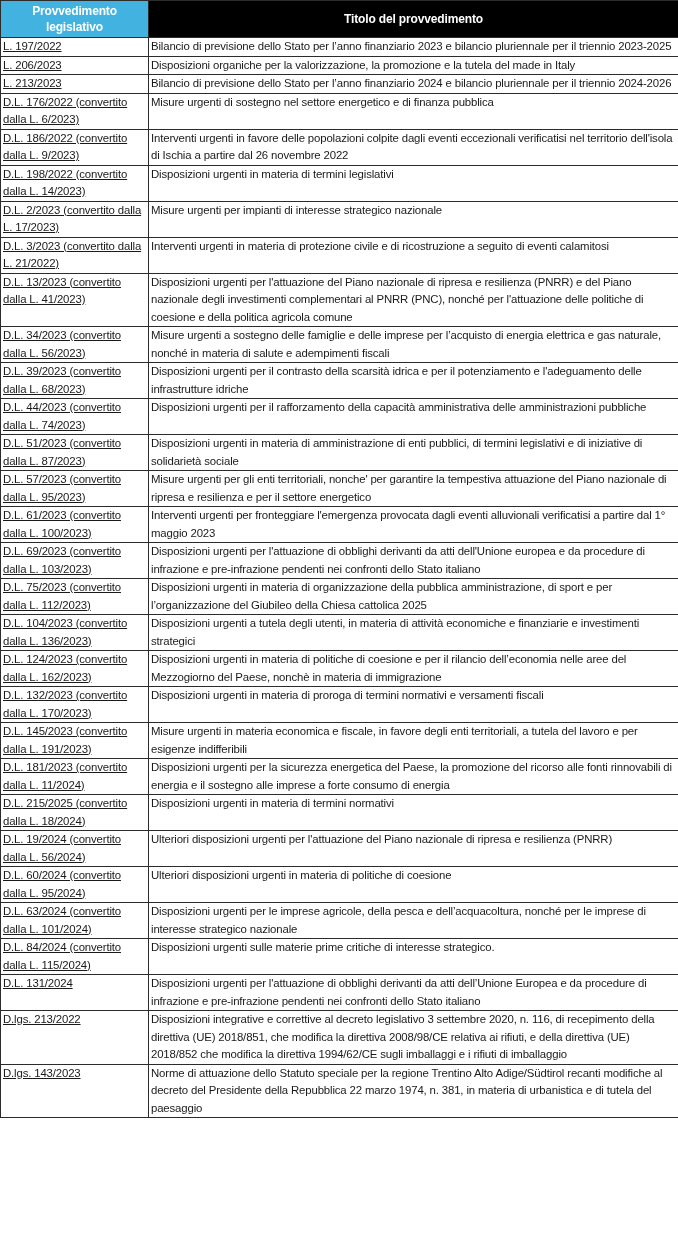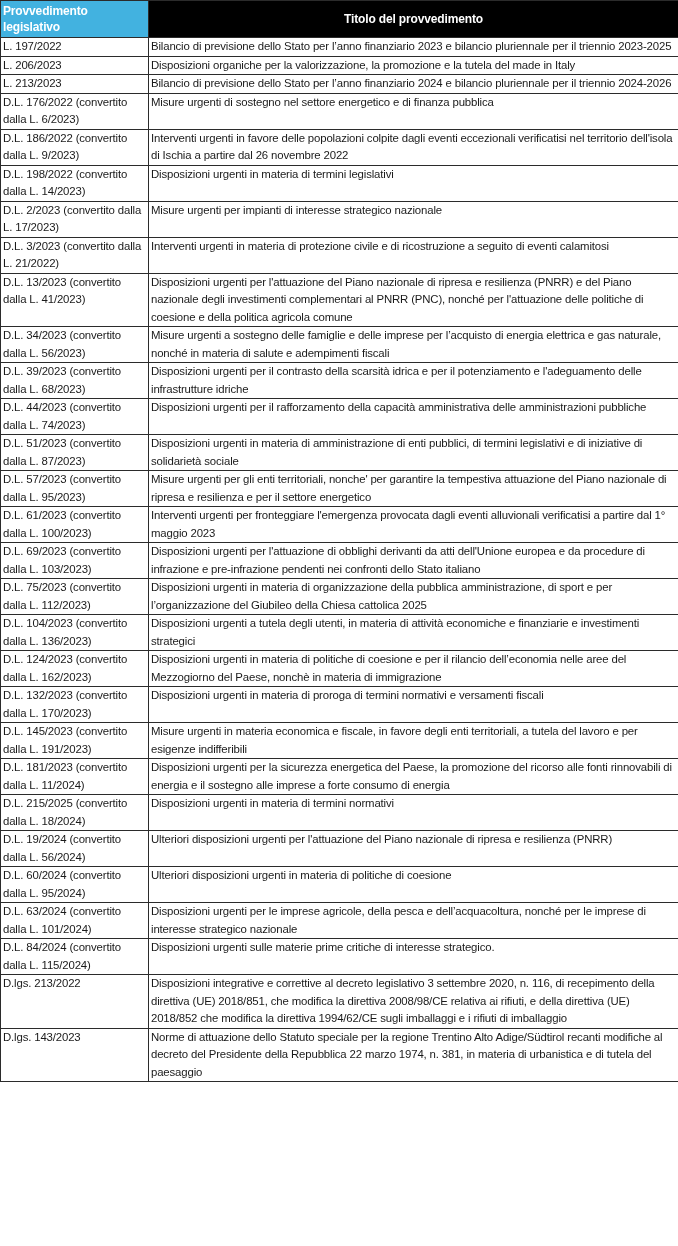--- a/index.html
+++ b/index.html
@@ -19,29 +19,29 @@
     background: #42b2e0;
     color: #ffffff;
     font-weight: bold;
     border: 1px solid #2b2b2b;
     padding: 0 2px;
     height: 36px;
     line-height: 16px;
     vertical-align: middle;
     font-size: 12px;
   }
-  th.h1 { text-align: left; }
+  th.h1 { text-align: center; }
   th.h2 { text-align: center; }
   td {
     border: 1px solid #2b2b2b;
     padding: 0 2px;
     line-height: 17.5px;
     vertical-align: top;
   }
-  td.law { text-align: left; }
+  td.law { text-align: left; text-decoration: underline; }
   td.title { text-align: left; }
   tr.body-row td { border-bottom-width: 1.5px; }
 </style>
 </head>
 <body>
 
 <table>
   <colgroup>
       <col class="c1">
       <col class="c2">
@@ -155,20 +155,24 @@
   </tr>
       <tr class="body-row">
     <td class="law">D.L. 63/2024 (convertito dalla L. 101/2024)</td>
     <td class="title">Disposizioni urgenti per le imprese agricole, della pesca e dell’acquacoltura, nonché per le imprese di interesse strategico nazionale</td>
   </tr>
       <tr class="body-row">
     <td class="law">D.L. 84/2024 (convertito dalla L. 115/2024)</td>
     <td class="title">Disposizioni urgenti sulle materie prime critiche di interesse strategico.</td>
   </tr>
       <tr class="body-row">
+    <td class="law">D.L. 131/2024</td>
+    <td class="title">Disposizioni urgenti per l'attuazione di obblighi derivanti da atti dell’Unione Europea e da procedure di infrazione e pre-infrazione pendenti nei confronti dello Stato italiano</td>
+  </tr>
+      <tr class="body-row">
     <td class="law">D.lgs. 213/2022</td>
     <td class="title">Disposizioni integrative e correttive al decreto legislativo 3 settembre 2020, n. 116, di recepimento della direttiva (UE) 2018/851, che modifica la direttiva 2008/98/CE relativa ai rifiuti, e della direttiva (UE) 2018/852 che modifica la direttiva 1994/62/CE sugli imballaggi e i rifiuti di imballaggio</td>
   </tr>
       <tr class="body-row">
     <td class="law">D.lgs. 143/2023</td>
     <td class="title">Norme di attuazione dello Statuto speciale per la regione Trentino Alto Adige/Südtirol recanti modifiche al decreto del Presidente della Repubblica 22 marzo 1974, n. 381, in materia di urbanistica e di tutela del paesaggio</td>
   </tr>
     </tbody>
 </table>
 

